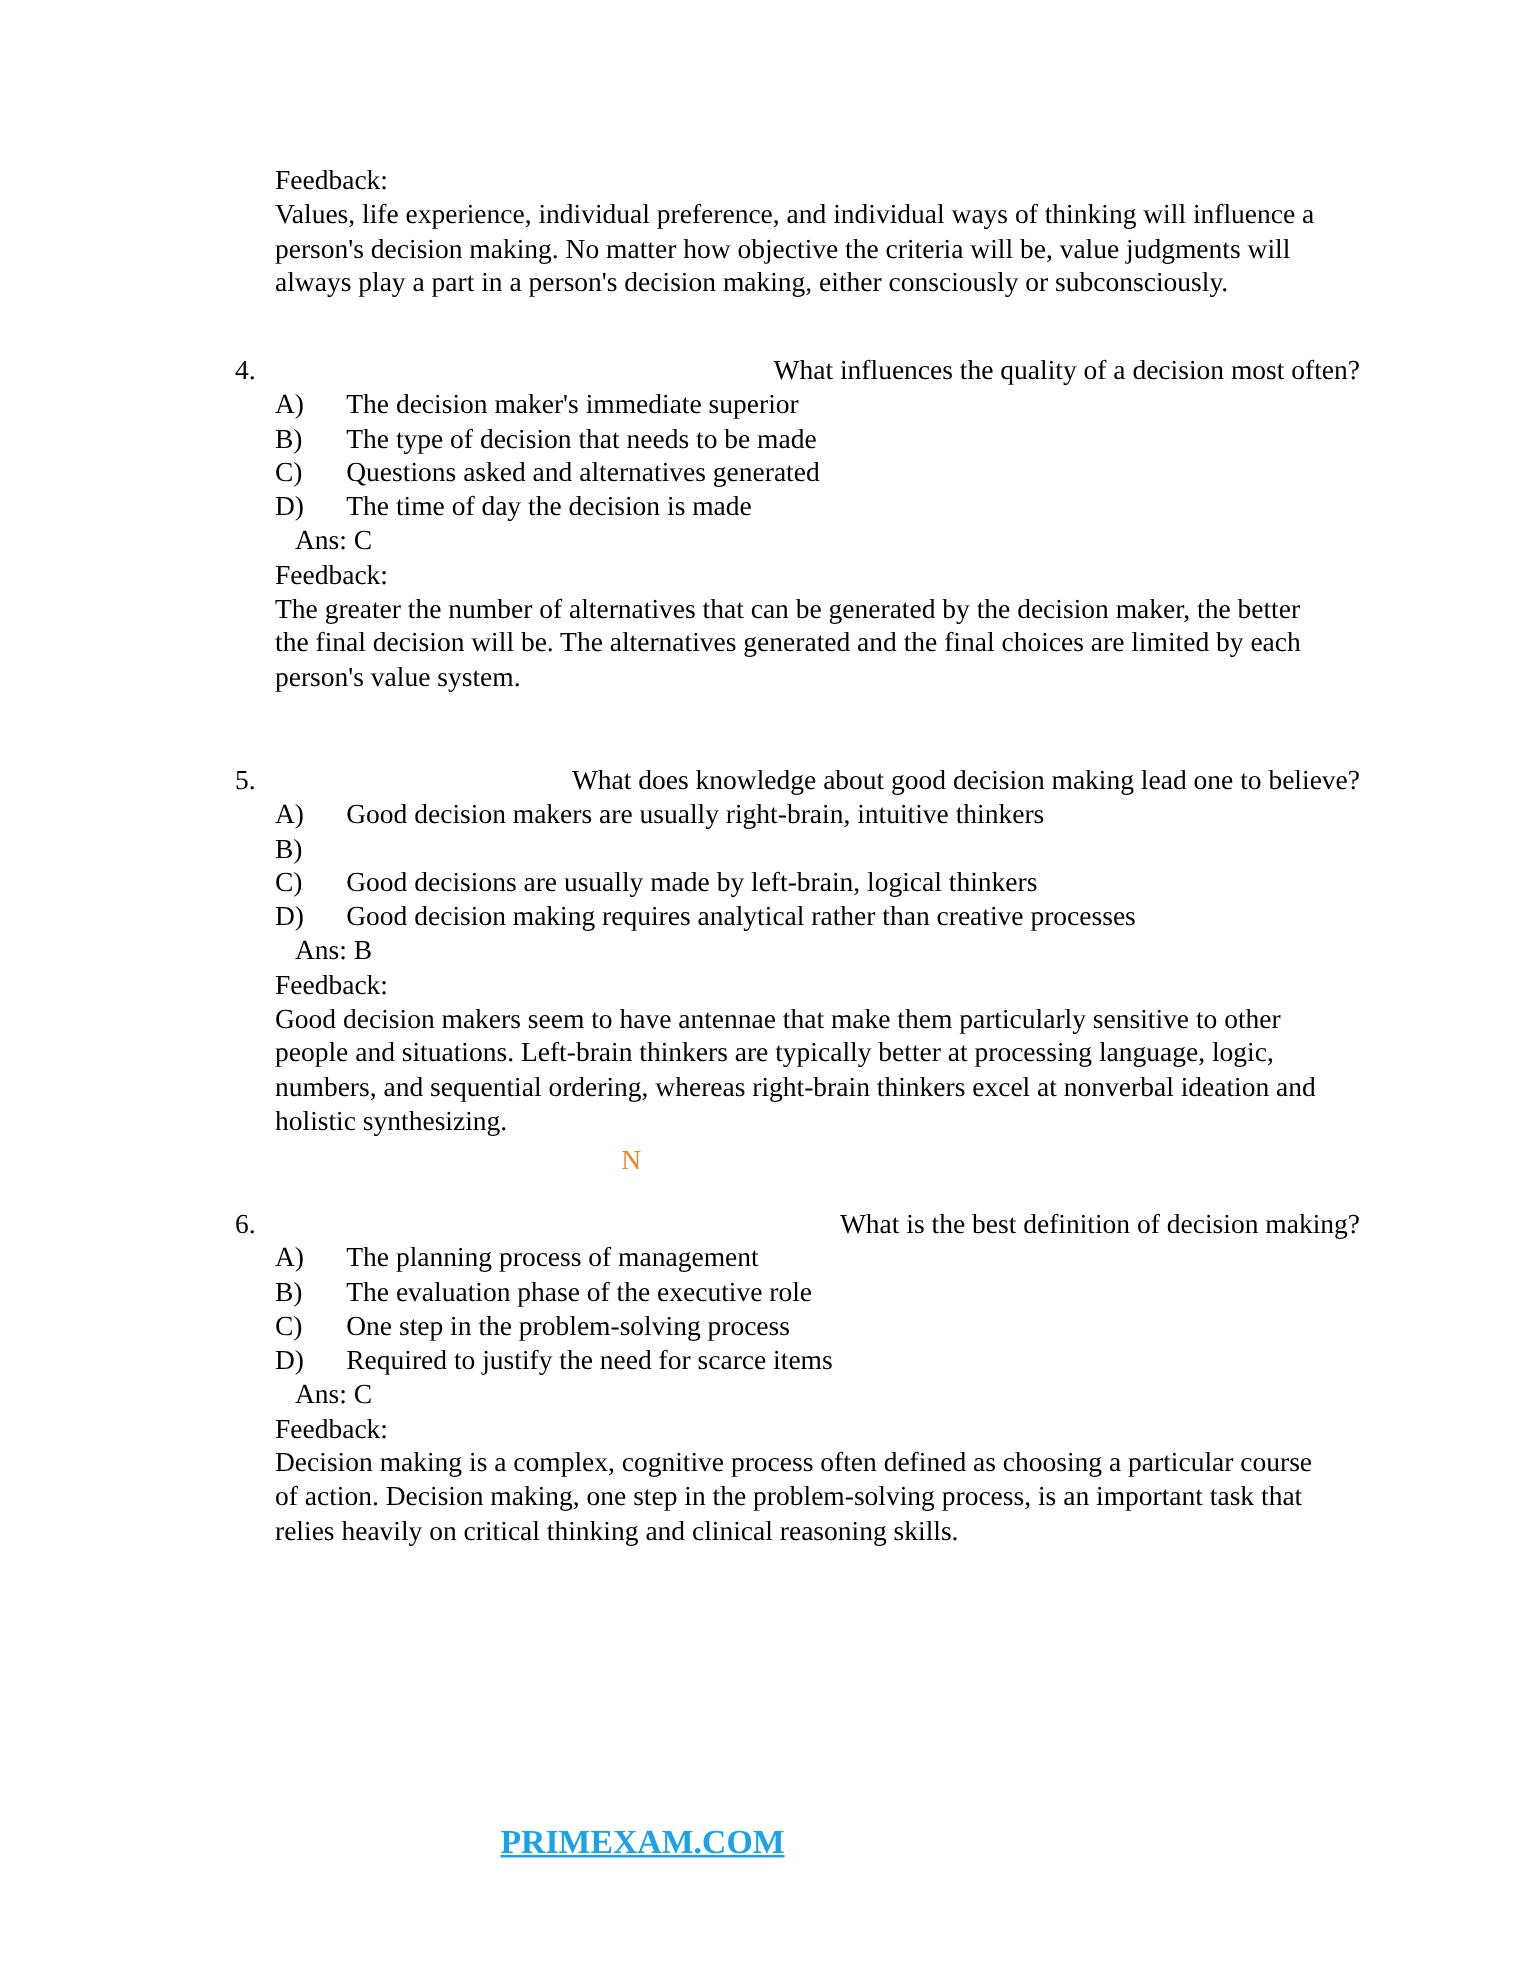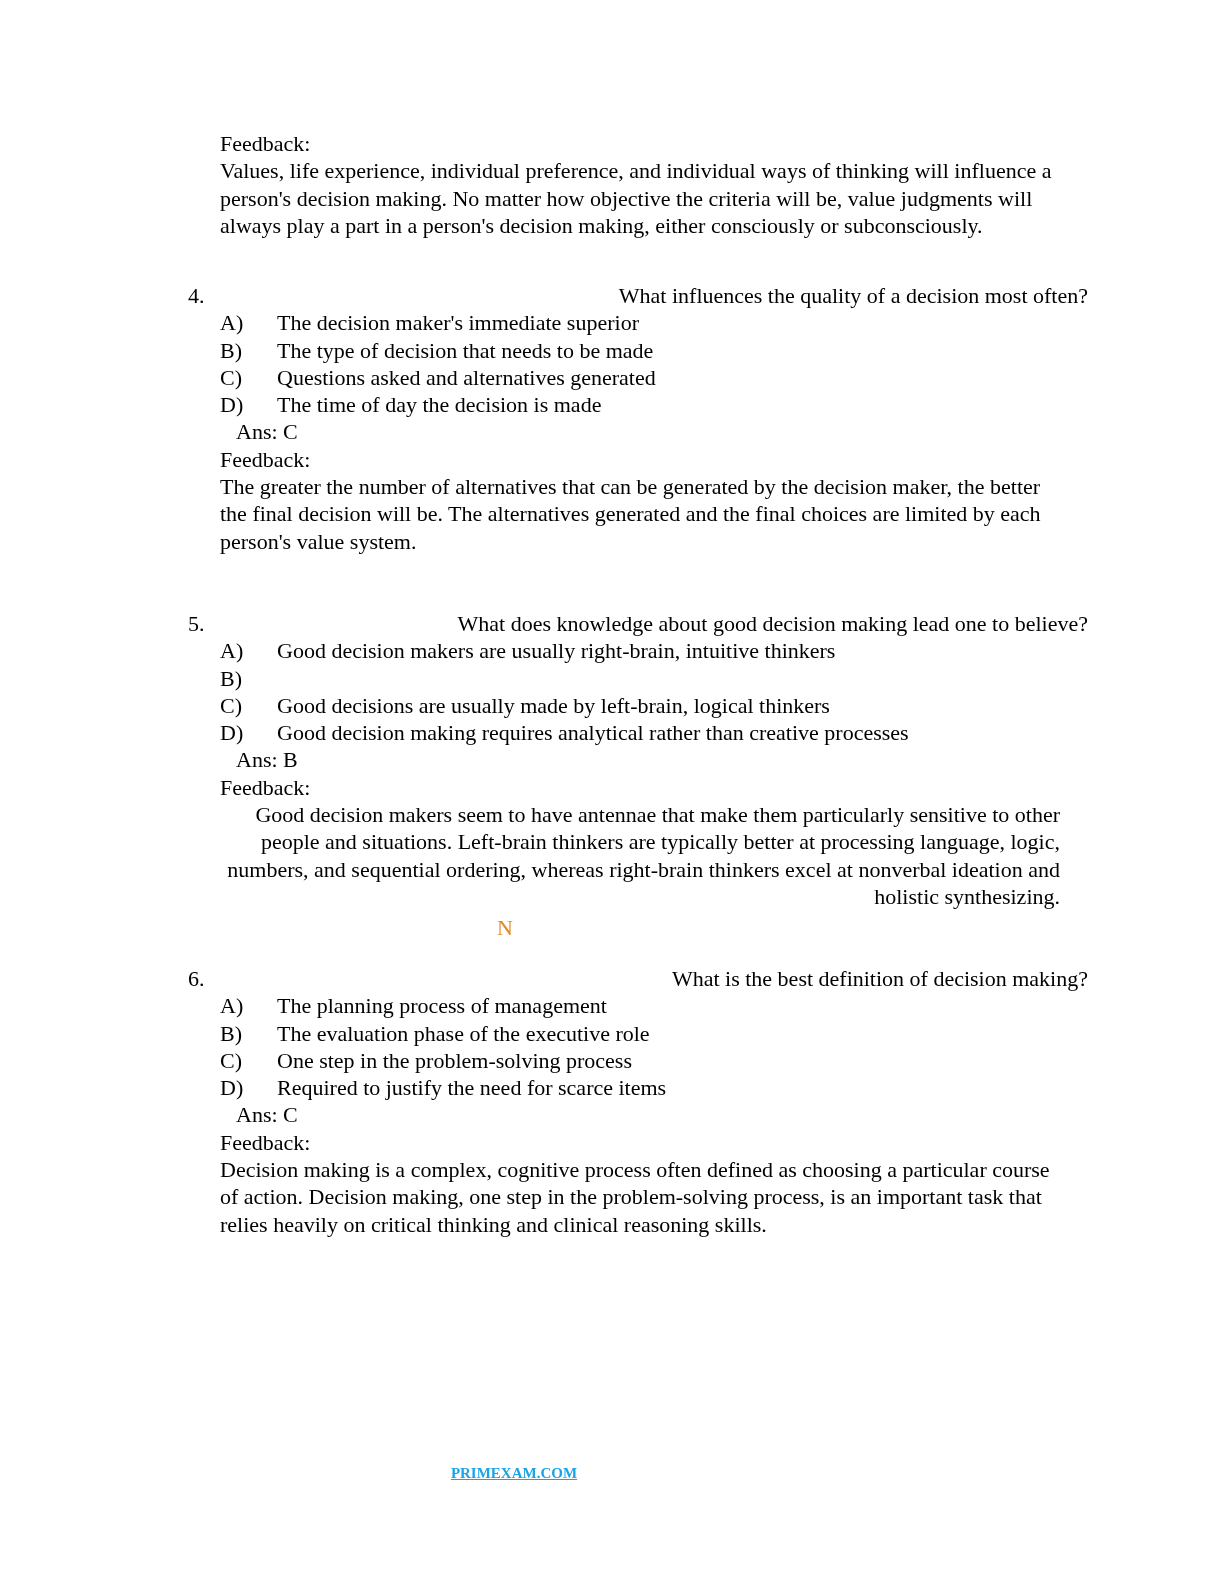--- a/index.html
+++ b/index.html
@@ -20,21 +20,21 @@
   .opt { display: flex; }
   .opt-letter { width: 57px; flex: none; }
   .ans { margin-left: 48px; }
   .fb { margin-left: 32px; }
   .marker {
     position: absolute; left: 497px; top: 914px; color: #e08a2c;
     font-size: 22px;
   }
   .footer-link {
     position: absolute; left: 0; width: 1028px; top: 1460px; text-align: center;
-    font-weight: bold; color: #1aa3e8; text-decoration: underline; font-size: 15px;
+    font-weight: bold; color: #1aa3e8; text-decoration: underline; font-size: 27px;
   }
 </style>
 </head>
 <body>
 
 <div class="page">
 
   <div class="block" style="top:130px;">
     <div class="fb-label">Feedback:</div>
     <p class="fb-text">Values, life experience, individual preference, and individual ways of thinking will influence a person's decision making. No matter how objective the criteria will be, value judgments will always play a part in a person's decision making, either consciously or subconsciously.</p>
@@ -88,21 +88,21 @@
           <span>Good decisions are usually made by left-brain, logical thinkers</span>
         </div>
       <div class="opt">
           <span class="opt-letter">D)</span>
           <span>Good decision making requires analytical rather than creative processes</span>
         </div>
     </div>
     <div class="ans">Ans: B</div>
     <div class="fb">
       <div class="fb-label">Feedback:</div>
-      <p class="fb-text" style="width:840px;text-align:right;">Good decision makers seem to have antennae that make them particularly sensitive to other people and situations. Left-brain thinkers are typically better at processing language, logic, numbers, and sequential ordering, whereas right-brain thinkers excel at nonverbal ideation and holistic synthesizing.</p>
+      <p class="fb-text" style="width:840px;">Good decision makers seem to have antennae that make them particularly sensitive to other people and situations. Left-brain thinkers are typically better at processing language, logic, numbers, and sequential ordering, whereas right-brain thinkers excel at nonverbal ideation and holistic synthesizing.</p>
     </div>
   </div>
 
   <div class="marker">N</div>
 
   <div class="q" style="top:965px;">
     <div class="q-head">
       <span class="q-num">6.</span>
       <span class="q-text">What is the best definition of decision making?</span>
     </div>

